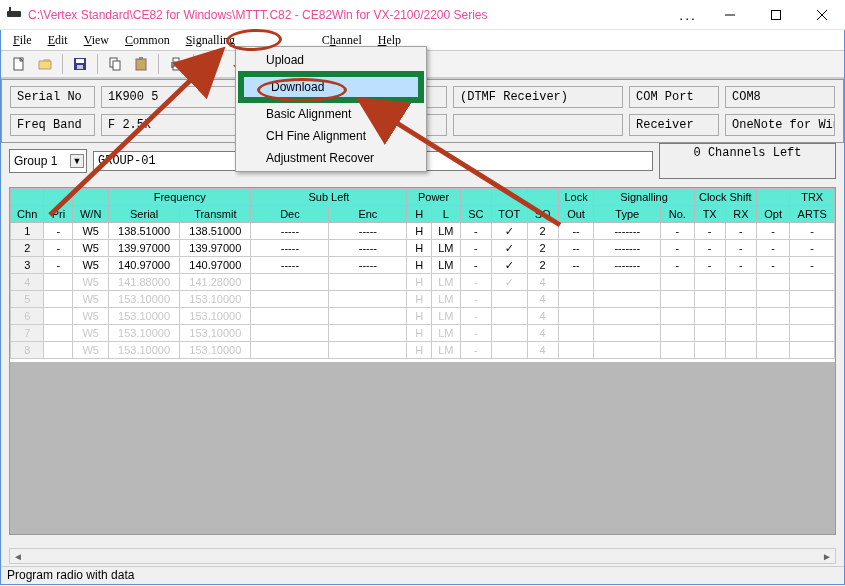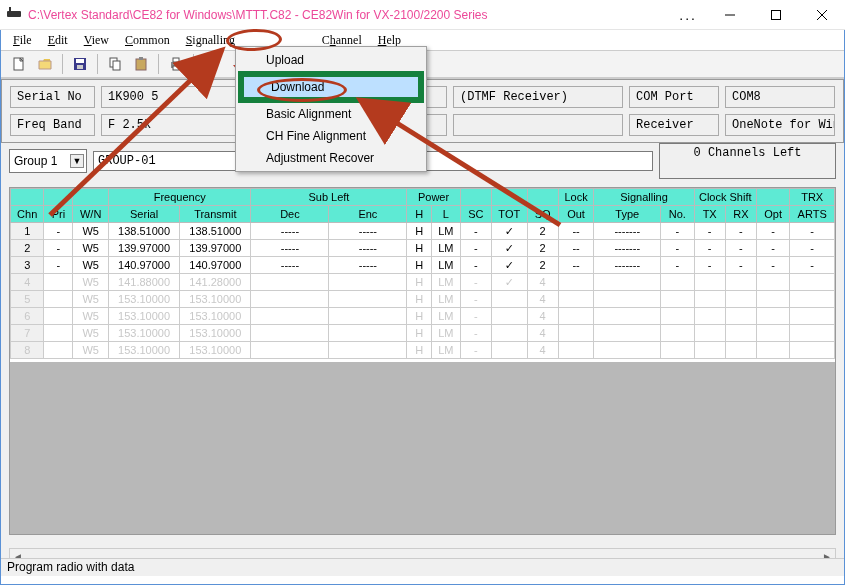--- a/index.html
+++ b/index.html
@@ -189,21 +189,21 @@
     font-size:12px;
   }
   .dropdown .item.highlight {
     background:#bde0ff;
     border:6px solid #15803d;
     padding:3px 7px 3px 27px;
   }
   
   .statusbar {
     position:absolute;
-    left:0; right:0; bottom:8px;
+    left:0; right:0; bottom:0;
     height:18px;
     border-top:1px solid #ccc;
     background:#f0f0f0;
     padding:1px 6px;
     font-size:12px;
   }
   
   .anno { position:absolute; z-index:200; pointer-events:none; }
   .ellipse1 {
     left:226px; top:29px;

